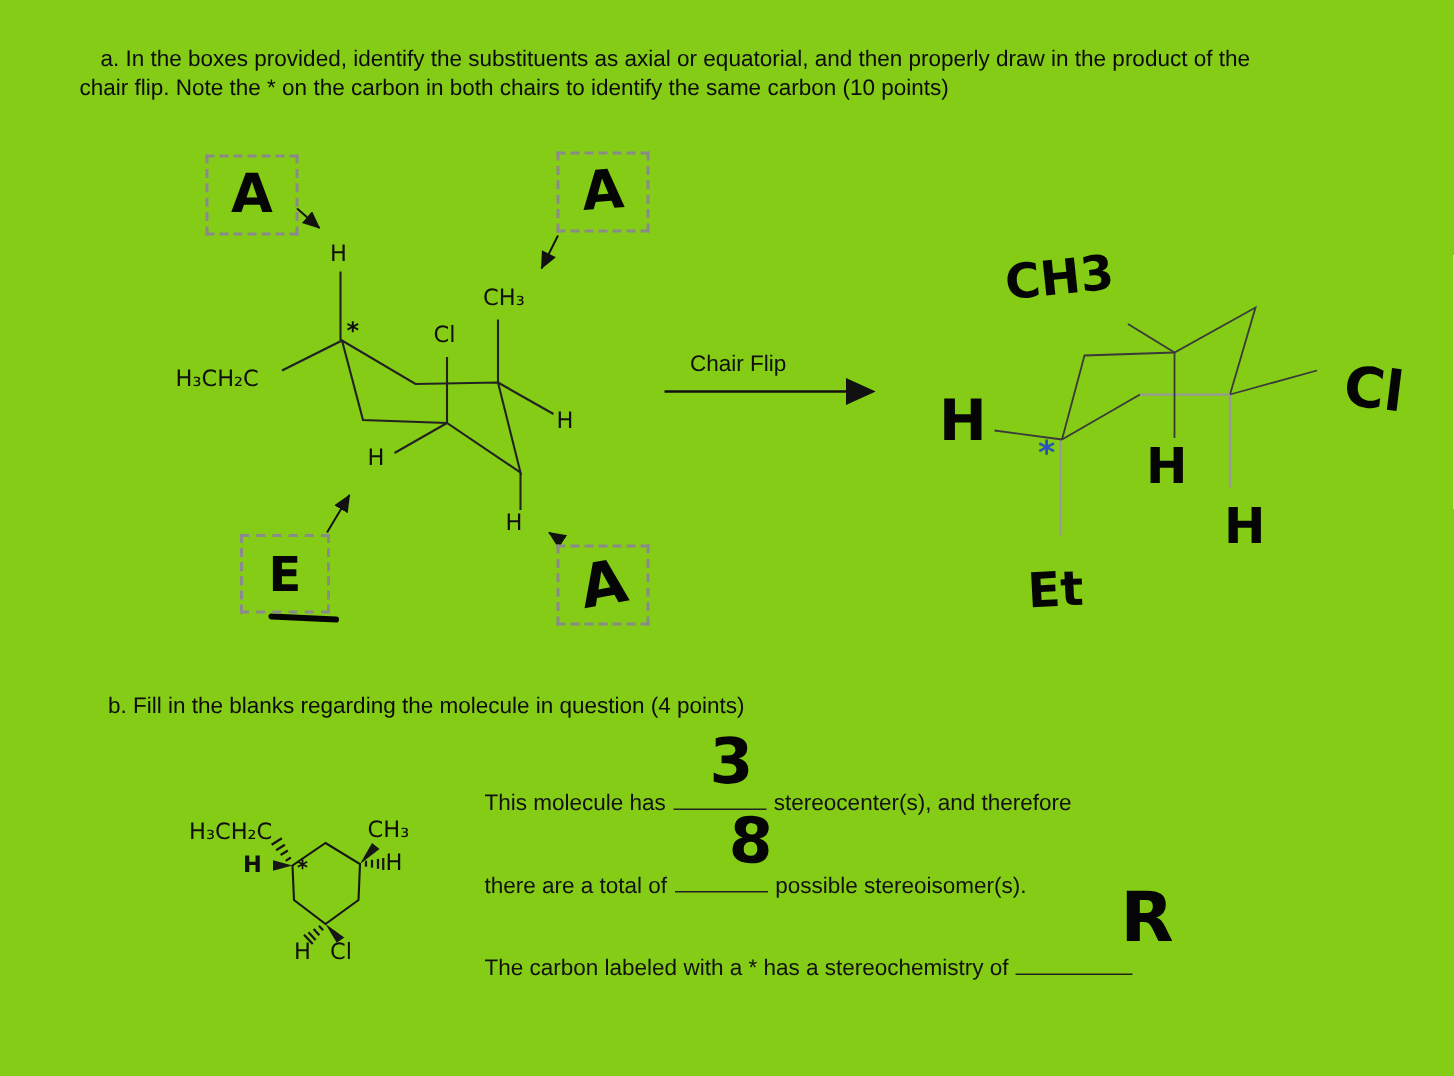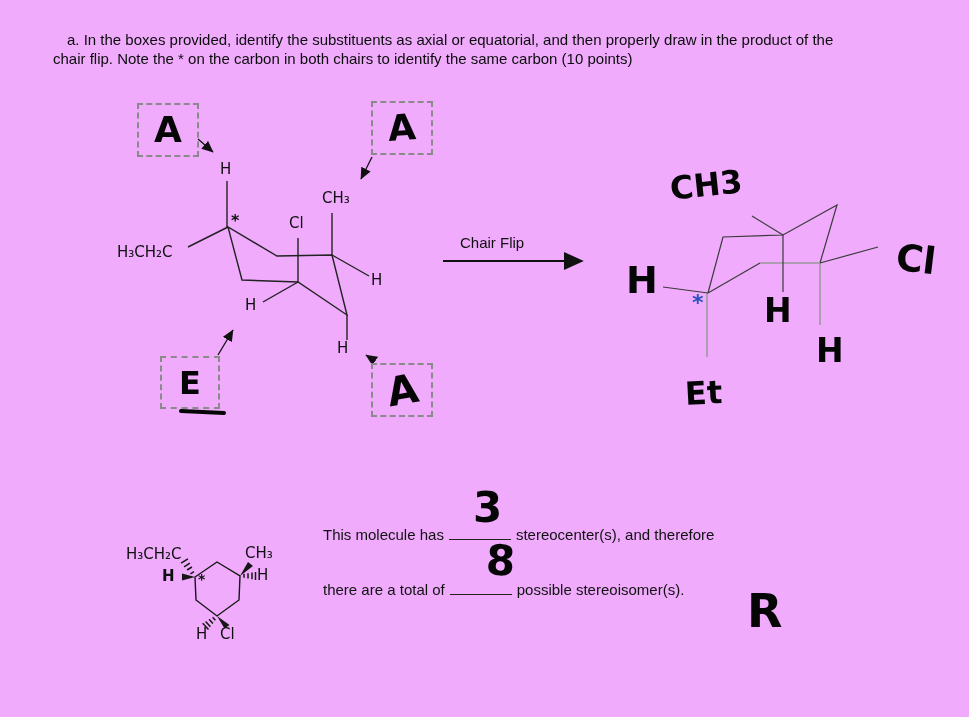--- a/index.html
+++ b/index.html
@@ -1,16 +1,16 @@
 <!DOCTYPE html>
 <html><head>
 <meta charset="utf-8">
 <style>
   html,body{margin:0;padding:0;background:#fff;}
-  #page{position:relative;width:969px;height:717px;background:#f0abfc;overflow:hidden;
+  #page{position:relative;width:969px;height:717px;background:#84cc16;overflow:hidden;
         font-family:"Liberation Sans","DejaVu Sans",sans-serif;color:#111;}
   .lbl{position:absolute;font-size:15px;line-height:1.05;color:#0f0f0f;white-space:nowrap;
        font-family:"DejaVu Sans","Liberation Sans",sans-serif;}
   .prompt{position:absolute;font-size:15px;color:#0c0c0c;white-space:nowrap;
           font-family:"Liberation Sans",sans-serif;}
   .star{font-weight:bold;}
   .abox{position:absolute;border:2px dashed #8a8a8a;display:flex;align-items:center;justify-content:center;}
   .hw{position:absolute;font-family:"DejaVu Sans",sans-serif;font-weight:700;color:#050505;
       white-space:nowrap;line-height:1;}
   .blank{display:inline-block;border-bottom:1.4px solid #222;height:13px;vertical-align:baseline;}
@@ -122,33 +122,37 @@
   <div class="lbl" style="left:460px;top:235px;font-family:'Liberation Sans',sans-serif;">Chair Flip</div>
 
   <div class="hw" style="left:670px;top:169px;font-size:32px;transform:rotate(-6deg);">CH3</div>
   <div class="hw" style="left:626px;top:261px;font-size:38px;">H</div>
   <div class="hw" style="left:692px;top:292px;font-size:22px;color:#2a52be;">*</div>
   <div class="hw" style="left:764px;top:294px;font-size:33px;">H</div>
   <div class="hw" style="left:816px;top:334px;font-size:33px;">H</div>
   <div class="hw" style="left:896px;top:241px;font-size:37px;transform:rotate(7deg);">Cl</div>
   <div class="hw" style="left:685px;top:377px;font-size:32px;transform:rotate(-3deg);">Et</div>
 
+  <div class="prompt" style="left:72px;top:462px;">b. Fill in the blanks regarding the molecule in question (4 points)</div>
 
   <div class="lbl" style="left:126px;top:547px;">H₃CH₂C</div>
   <div class="lbl" style="left:245px;top:546px;">CH₃</div>
   <div class="lbl" style="left:162px;top:569px;font-weight:bold;">H</div>
   <div class="lbl" style="left:257px;top:568px;">H</div>
   <div class="lbl" style="left:196px;top:627px;">H</div>
   <div class="lbl" style="left:220px;top:627px;">Cl</div>
   <div class="lbl star" style="left:198px;top:572px;font-size:14px;">*</div>
 
   <div class="sentence" style="left:323px;top:581px;">
     <span>there are a total of</span><span class="blank" style="width:62px;margin:0 5px;"></span><span>possible stereoisomer(s).</span>
   </div>
   <div class="sentence" style="left:323px;top:526px;">
     <span>This molecule has</span><span class="blank" style="width:62px;margin:0 5px;"></span><span>stereocenter(s), and therefore</span>
   </div>
+  <div class="sentence" style="left:323px;top:636px;">
+    <span>The carbon labeled with a * has a stereochemistry of</span><span class="blank" style="width:78px;margin:0 5px;"></span>
+  </div>
 
   <div class="hw" style="left:473px;top:487px;font-size:42px;">3</div>
   <div class="hw" style="left:486px;top:540px;font-size:42px;transform:rotate(3deg);">8</div>
   <div class="hw" style="left:747px;top:588px;font-size:46px;">R</div>
 
 </div>
 
 </body></html>

